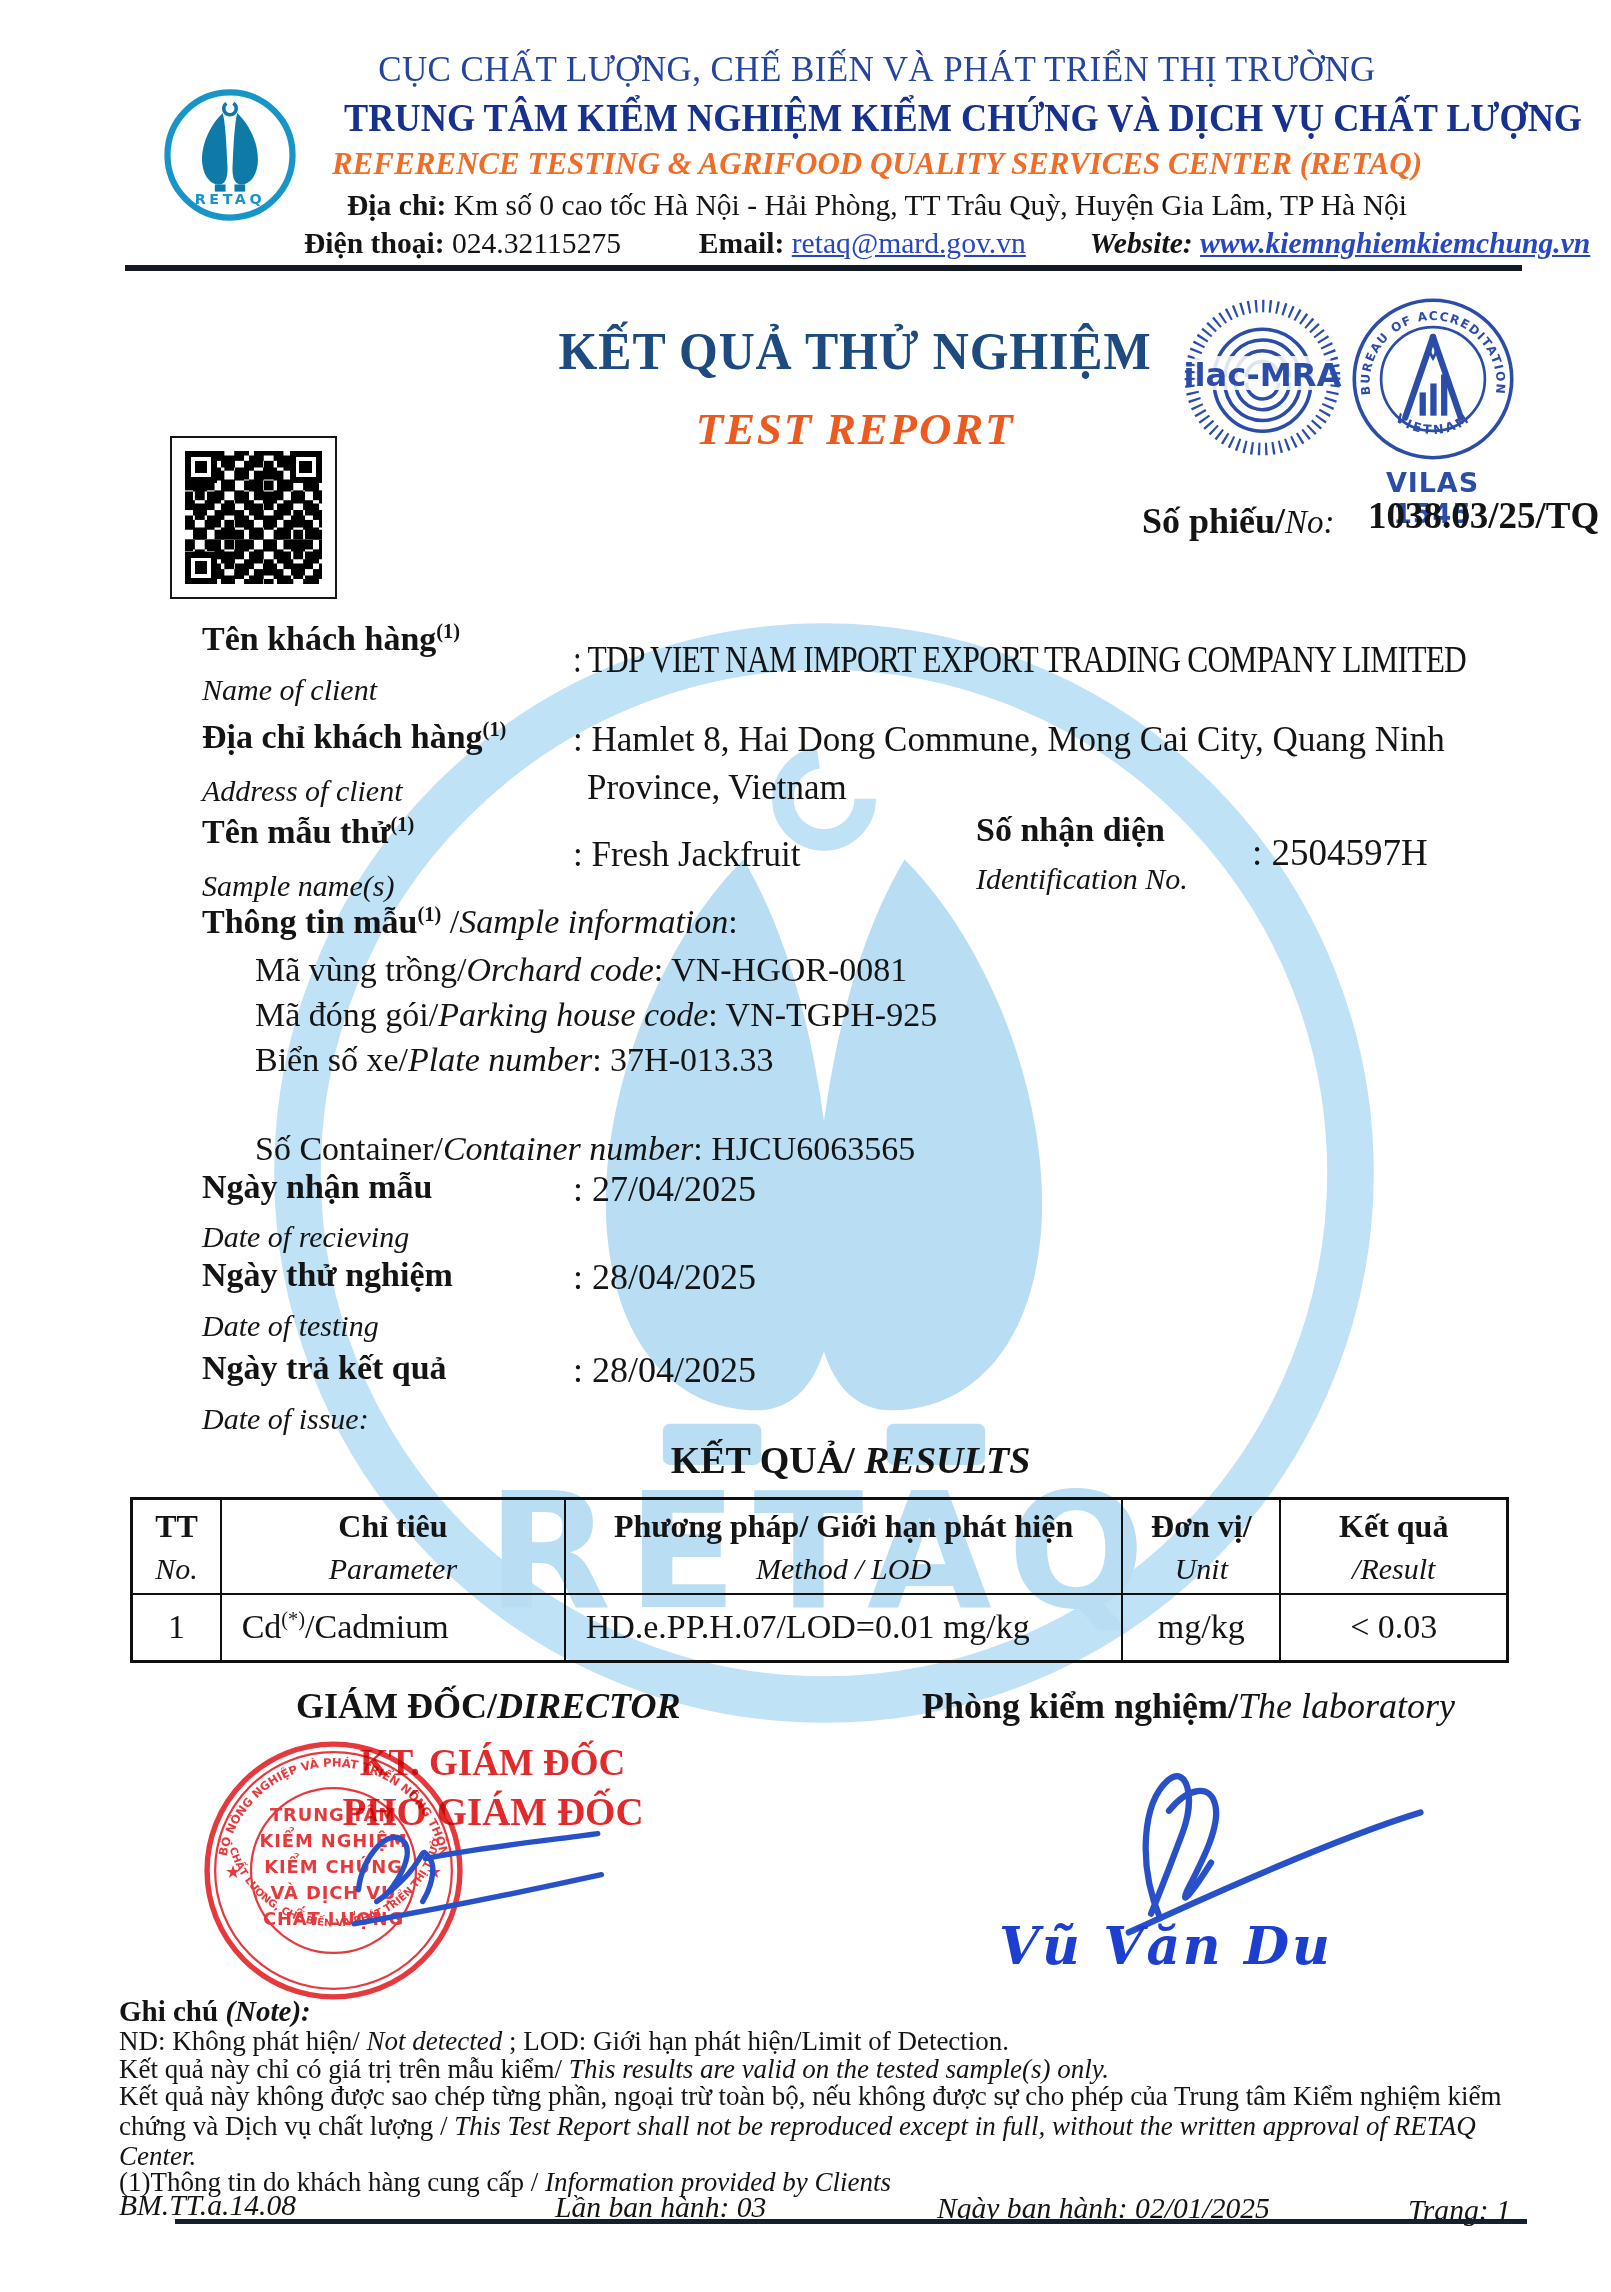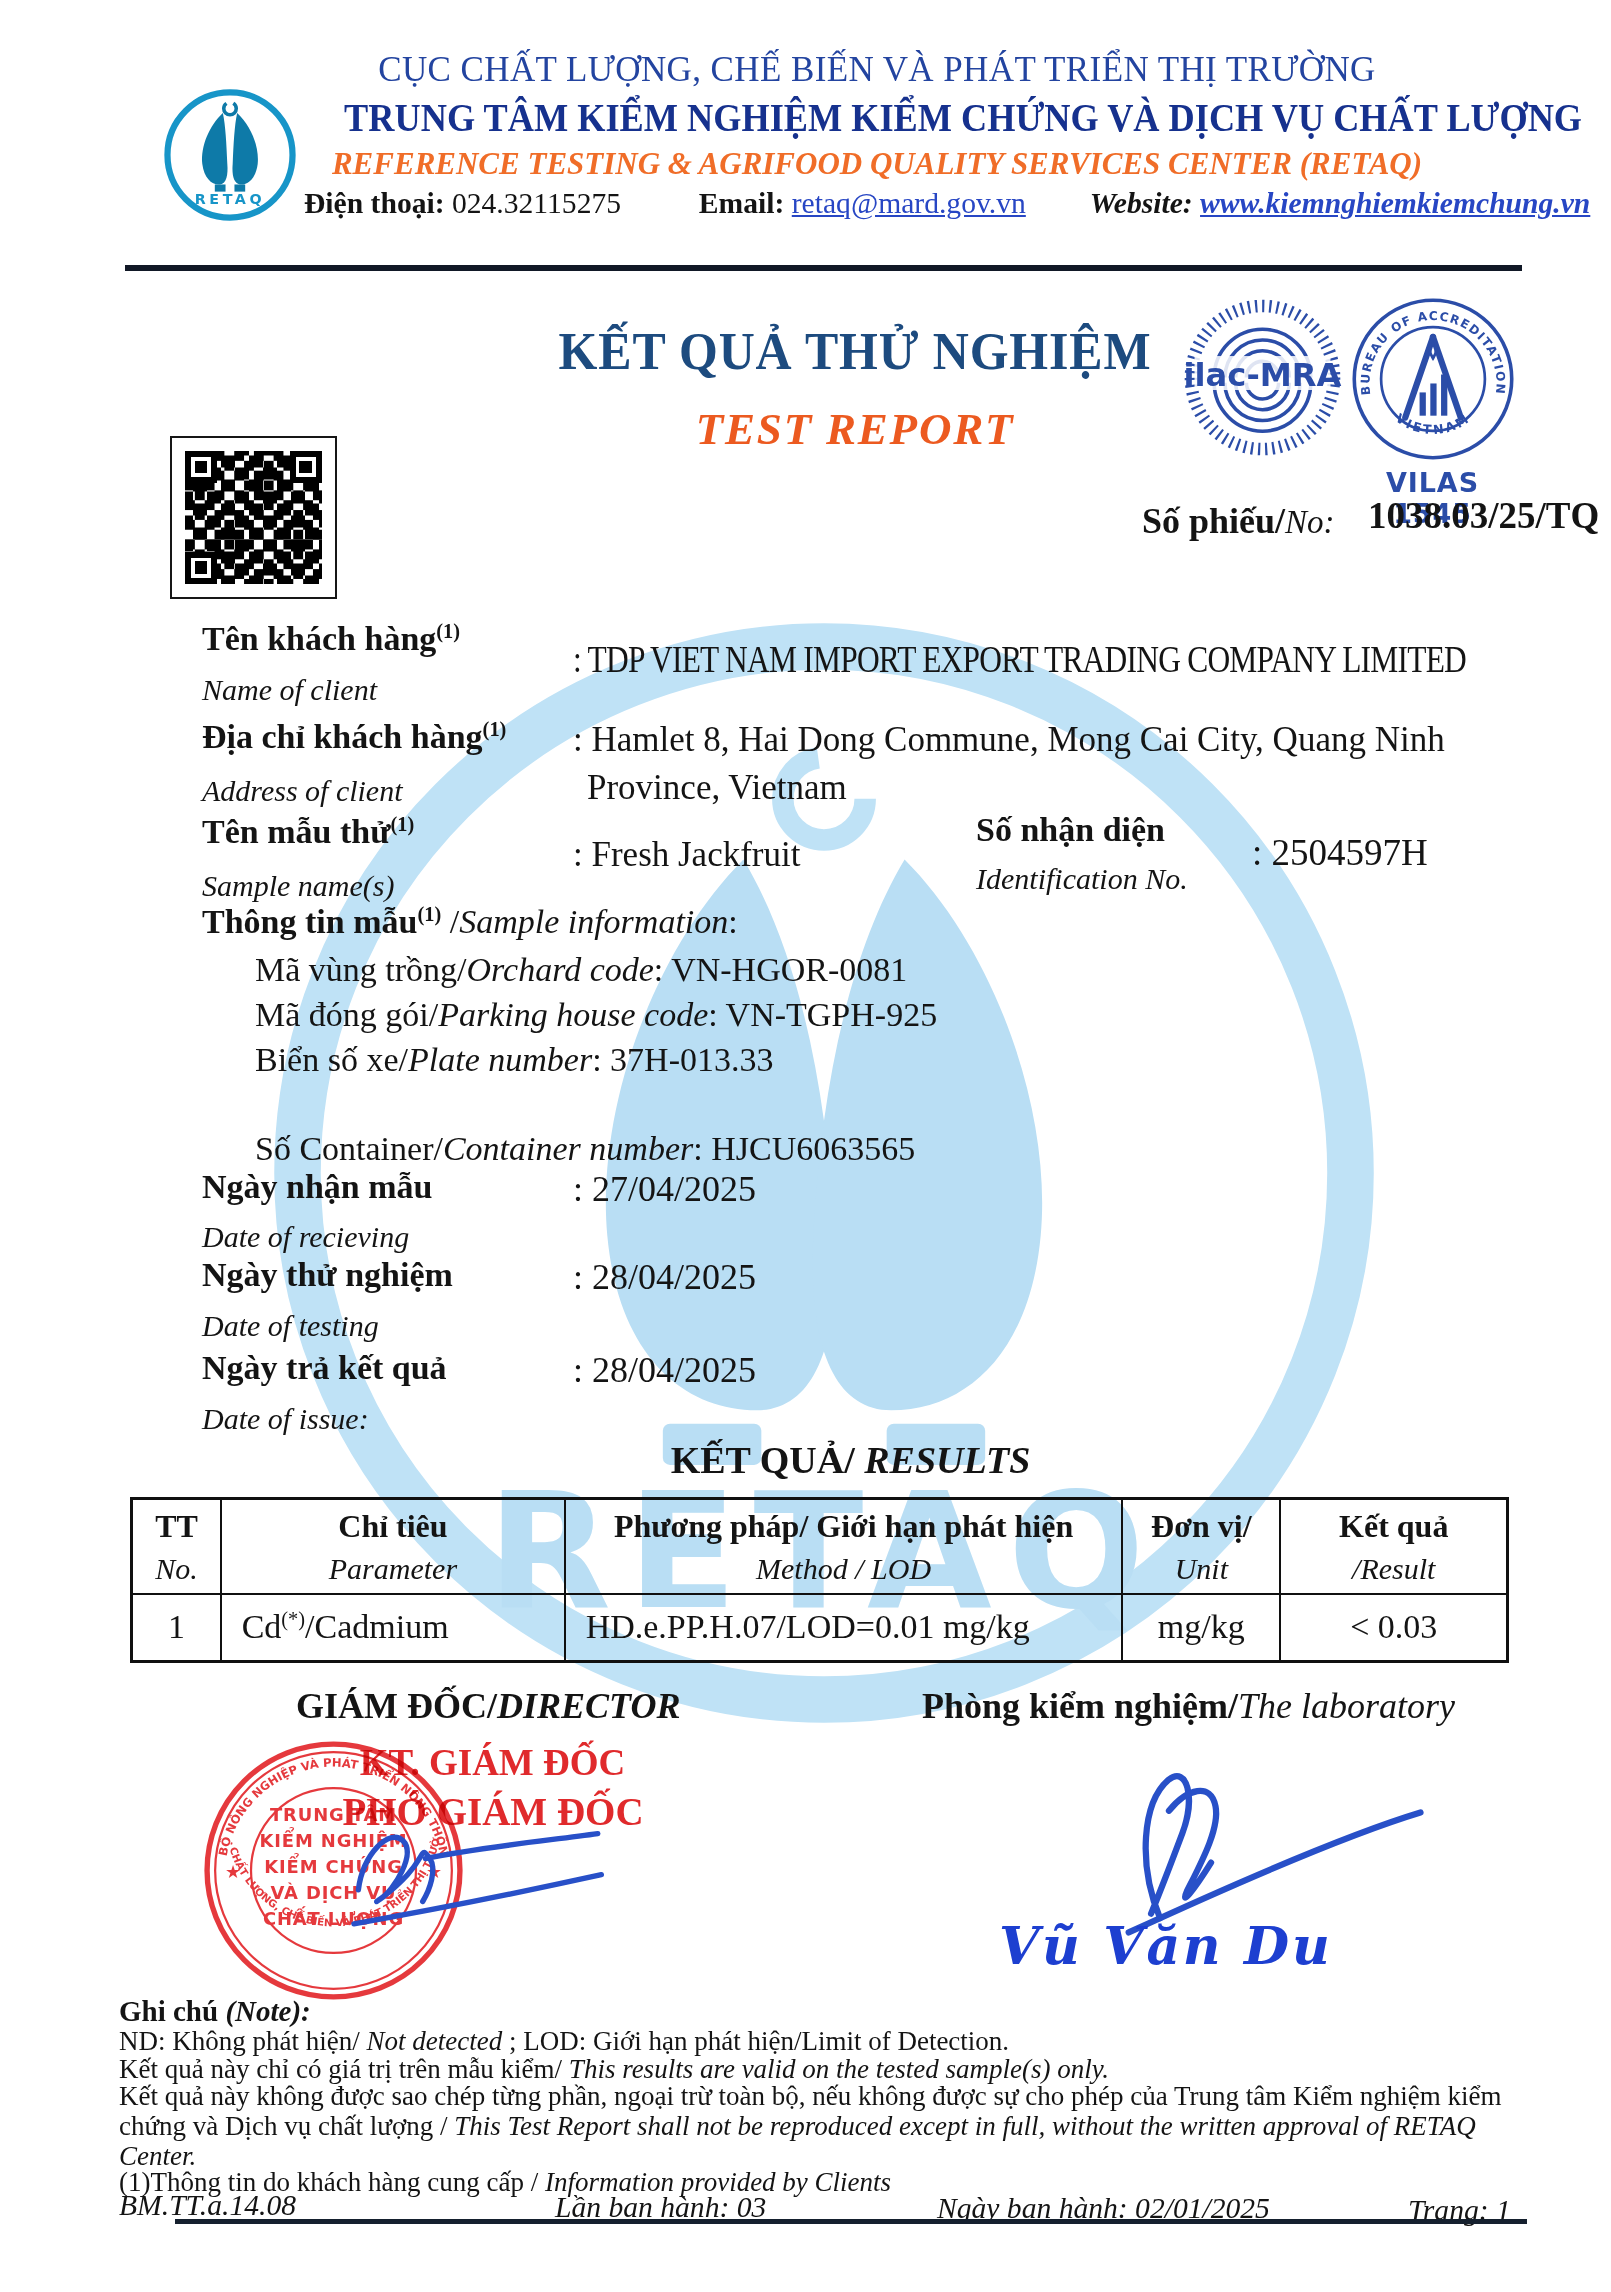--- a/index.html
+++ b/index.html
@@ -71,20 +71,23 @@
       <rect x="80" y="108" width="12" height="8"></rect>
     </g>
     <circle cx="75" cy="23" r="7" fill="none" stroke="#0e7aa8" stroke-width="4" stroke-dasharray="28 8"></circle>
     <text x="75" y="130" text-anchor="middle" font-family="DejaVu Sans, Liberation Sans, sans-serif" font-size="16" font-weight="bold" letter-spacing="4" fill="#1795c8">RETAQ</text>
   </svg>
 
   <div class="abs center" style="left:304px;top:50px;width:1146px;">
     <div class="hline1 nowrap">CỤC CHẤT LƯỢNG, CHẾ BIẾN VÀ PHÁT TRIỂN THỊ TRƯỜNG</div>
     <div class="hline2 nowrap" style="margin-top:5.4px;">TRUNG TÂM KIỂM NGHIỆM KIỂM CHỨNG VÀ DỊCH VỤ CHẤT LƯỢNG</div>
     <div class="hline3 nowrap" style="margin-top:5.4px;">REFERENCE TESTING &amp; AGRIFOOD QUALITY SERVICES CENTER (RETAQ)</div>
+    <div class="hline45 nowrap" style="margin-top:7.2px;">
+      <span class="b">Địa chỉ:</span><span> Km số 0 cao tốc Hà Nội - Hải Phòng, TT Trâu Quỳ, Huyện Gia Lâm, TP Hà Nội</span>
+    </div>
     <div class="hline45 nowrap" style="margin-top:5.4px;">
       <span class="b">Điện thoại:</span><span> 024.32115275</span>
       <span style="display:inline-block;width:63px;"></span>
       <span class="b">Email:</span>
       <span class="link-blue">retaq@mard.gov.vn</span>
       <span style="display:inline-block;width:49px;"></span>
       <span class="b i">Website:</span>
       <span class="link-blue b i">www.kiemnghiemkiemchung.vn</span>
     </div>
   </div>

